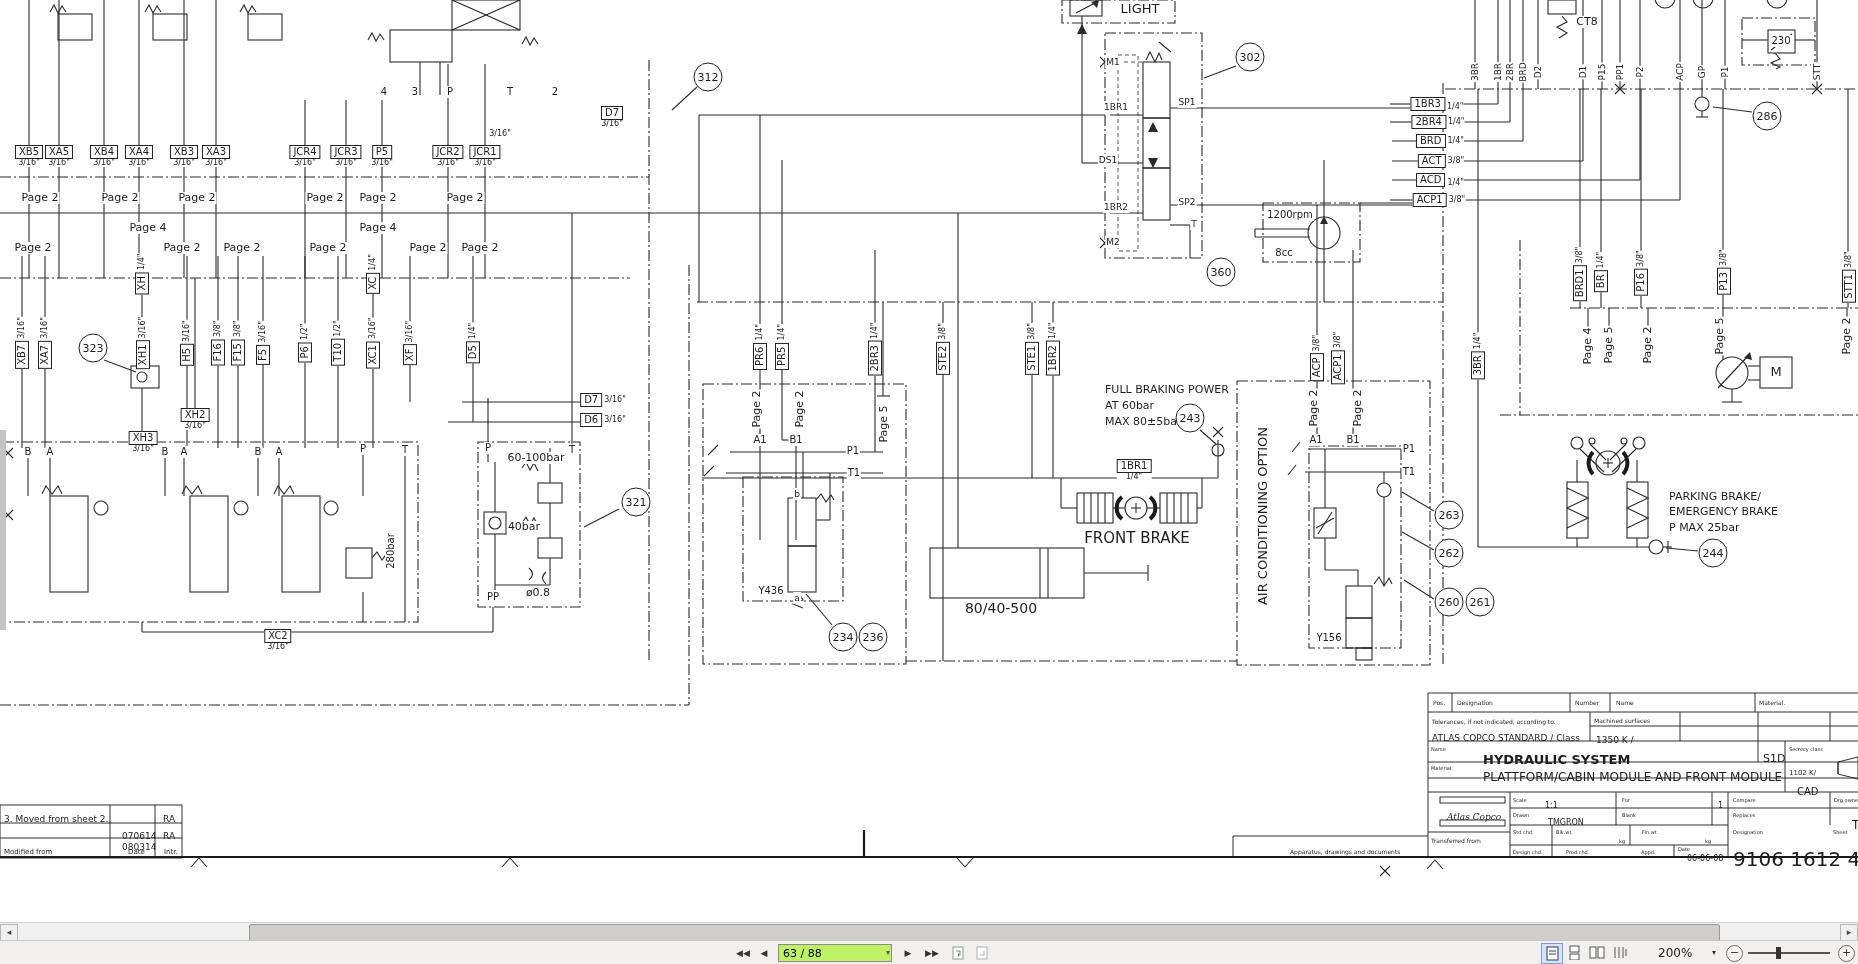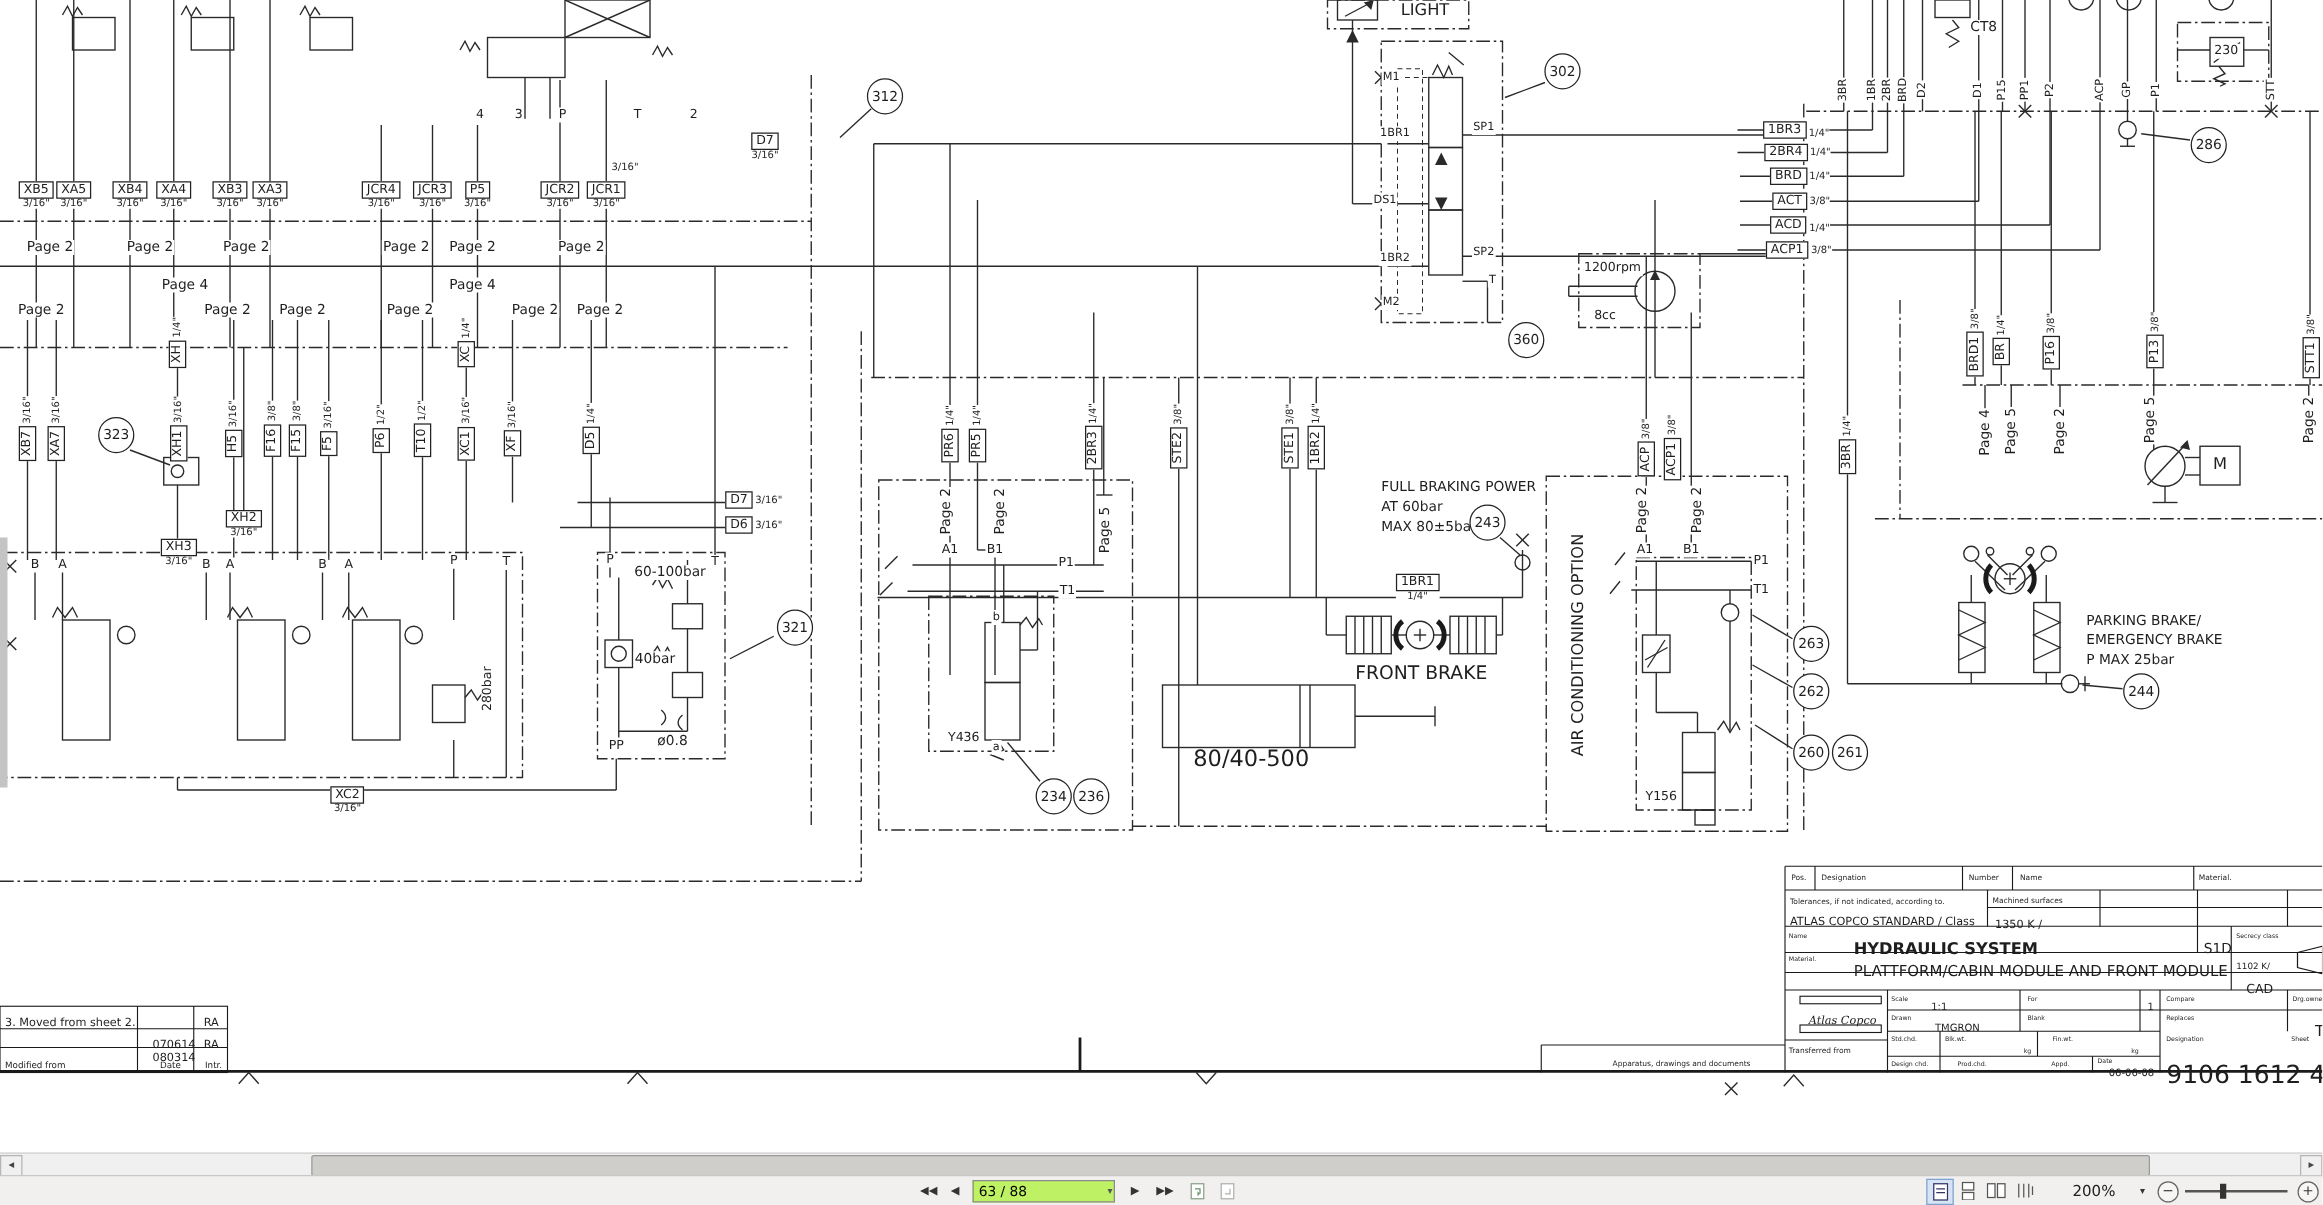--- a/index.html
+++ b/index.html
@@ -734,21 +734,21 @@
         <div class="pt" style="left: 524px; top: 527px;">40bar</div>
         <div class="pt" style="left: 538px; top: 593px;">ø0.8</div>
         <div class="pt v" style="left: 391px; top: 551px; font-size: 10px;">280bar</div>
         <div class="pt" style="left: 760px; top: 440px; font-size: 10px;">A1</div>
         <div class="pt" style="left: 796px; top: 440px; font-size: 10px;">B1</div>
         <div class="pt" style="left: 853px; top: 451px; font-size: 10px;">P1</div>
         <div class="pt" style="left: 854px; top: 473px; font-size: 10px;">T1</div>
         <div class="pt" style="left: 797px; top: 494px; font-size: 9px;">b</div>
         <div class="pt" style="left: 797px; top: 598px; font-size: 9px;">a</div>
         <div class="pt" style="left: 771px; top: 591px; font-size: 10px;">Y436</div>
-        <div class="pt" style="left: 1001px; top: 608px; font-size: 18px; text-align: right;">80/40-500</div>
+        <div class="pt" style="left: 1001px; top: 608px; font-size: 14px; text-align: right;">80/40-500</div>
         <div class="pt l" style="left: 1104px; top: 390px;">FULL BRAKING POWER</div>
         <div class="pt l" style="left: 1104px; top: 406px;">AT 60bar</div>
         <div class="pt l" style="left: 1104px; top: 422px;">MAX 80±5bar</div>
         <div class="pt" style="left: 1137px; top: 538px; font-size: 15px;">FRONT BRAKE</div>
         <div class="pt" style="left: 1140px; top: 9px; font-size: 13px;">LIGHT</div>
         <div class="pt" style="left: 1113px; top: 62px; font-size: 9px;">M1</div>
         <div class="pt" style="left: 1116px; top: 107px; font-size: 9px;">1BR1</div>
         <div class="pt" style="left: 1108px; top: 160px; font-size: 9px;">DS1</div>
         <div class="pt" style="left: 1116px; top: 207px; font-size: 9px;">1BR2</div>
         <div class="pt" style="left: 1113px; top: 242px; font-size: 9px;">M2</div>

